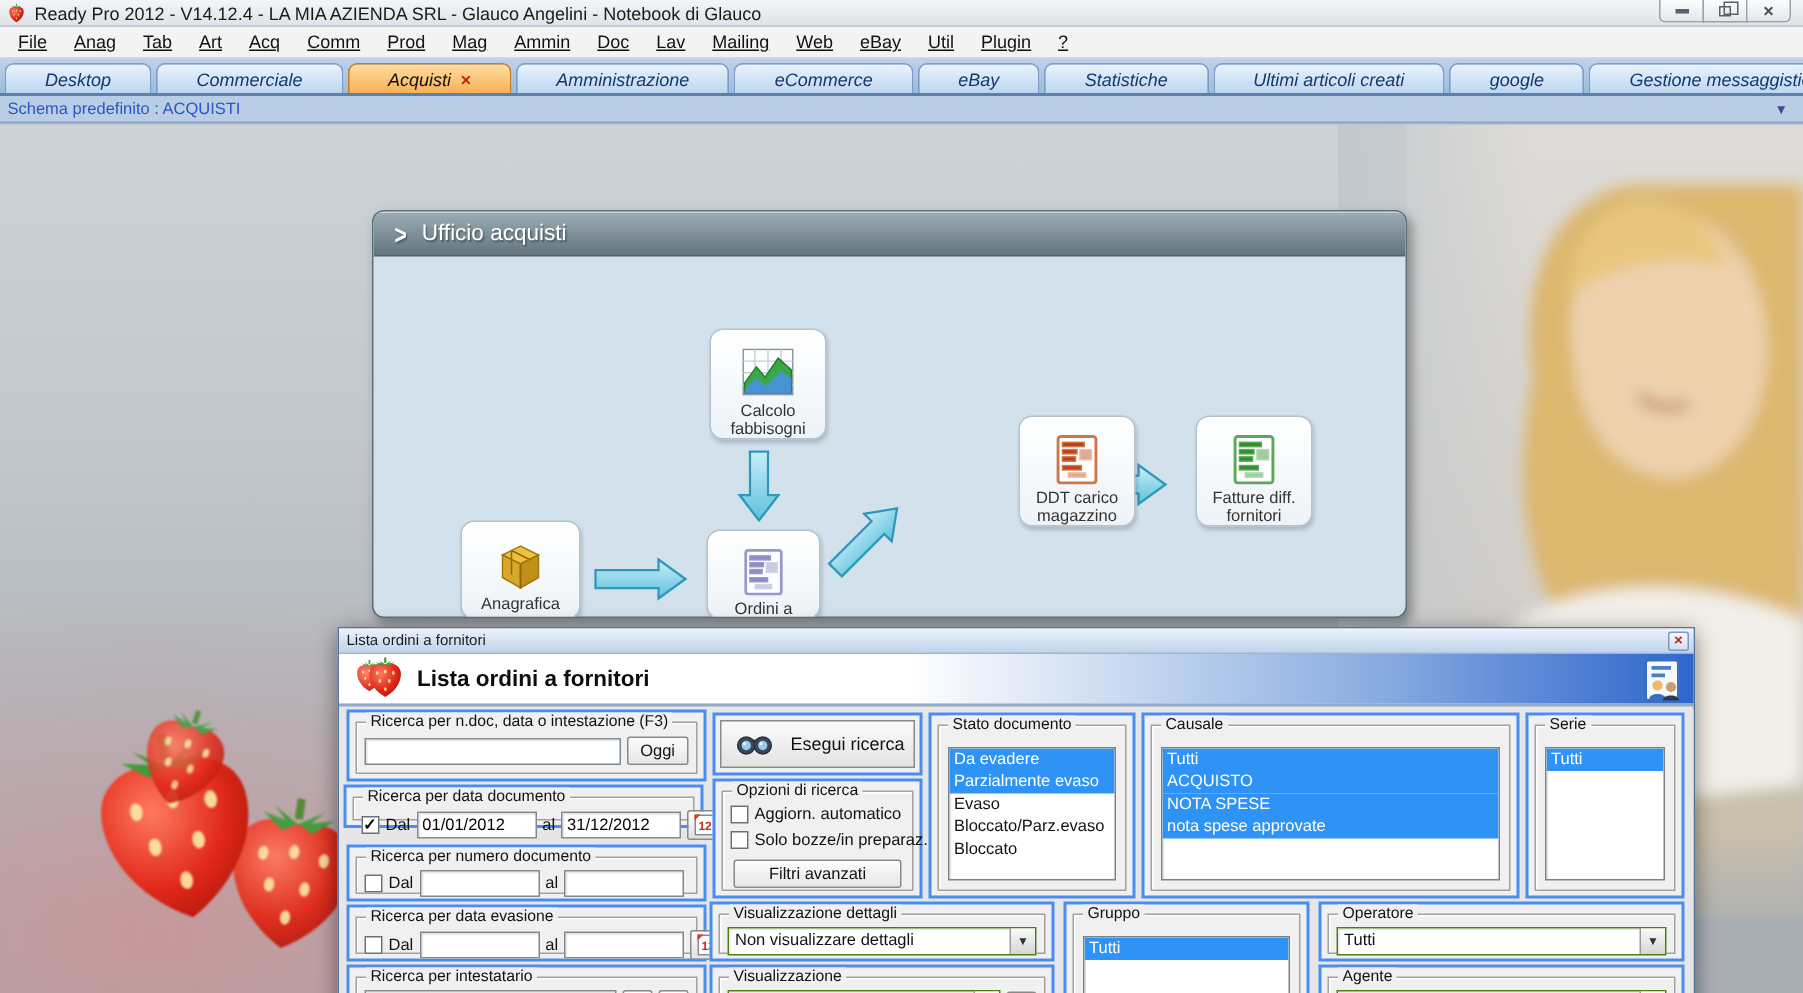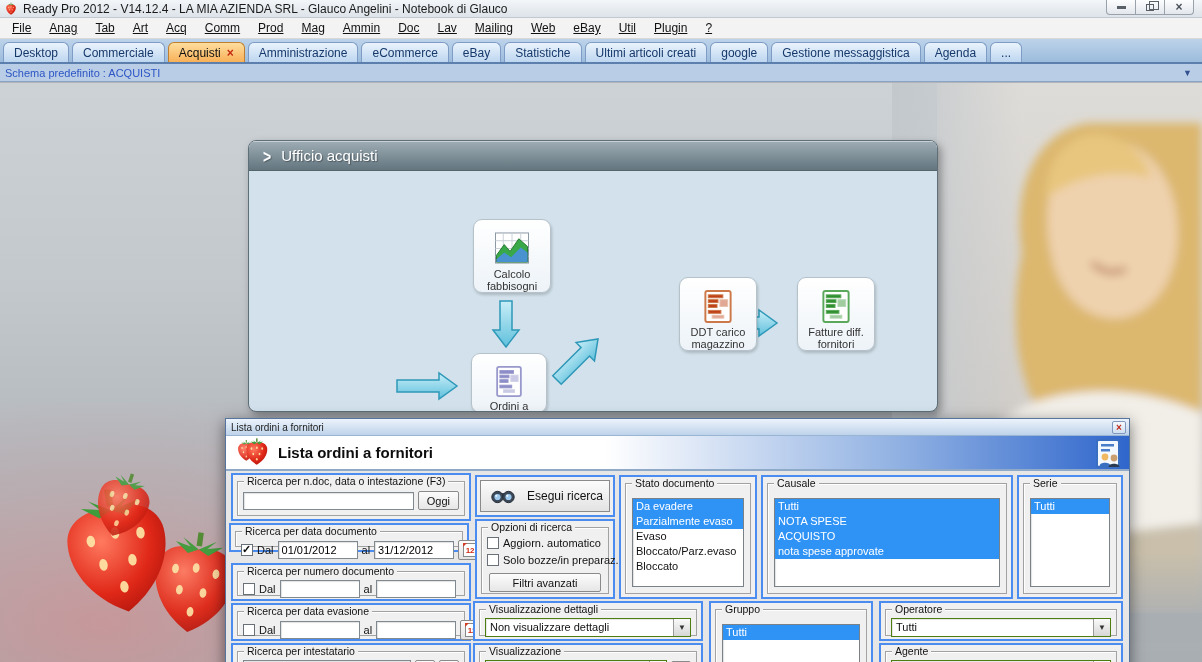--- a/index.html
+++ b/index.html
@@ -16,22 +16,22 @@
   .win-btn:last-child { border-radius:0 0 4px 0; }
   .g-min { width:9px; height:3px; background:#5a6068; }
   .g-restore { width:8px; height:7px; border:1px solid #5a6068; position:relative; background:transparent; }
   .g-restore:before { content:""; position:absolute; left:2px; top:-4px; width:8px; height:7px; border:1px solid #5a6068; }
   .g-close { color:#4a5058; font-size:12px; font-weight:bold; line-height:10px; }
 
   .menubar { height:21px; background:#f3f3f3; border-bottom:1px solid #d8d8d8; display:flex; align-items:center; padding-left:3px; }
   .menu-item { font-size:12px; color:#111; padding:2px 9px; cursor:default;text-decoration:underline; }
 
   .tabbar { height:25px; background:linear-gradient(#bdd3ea,#9cbcdc); display:flex; align-items:flex-end; padding:3px 0 0 3px; border-bottom:2px solid #5d7fae; }
-  .tab { height:20px; display:flex; align-items:center; gap:6px; padding:0 10px; margin-right:3px; font-size:12px; color:#16396b;
-    background:linear-gradient(#eaf3fc,#bdd6f0); border:1px solid #7e9cc6; border-bottom:none; border-radius:6px 6px 0 0; white-space:nowrap; }
+  .tab { height:20px; display:flex; align-items:center; gap:6px; padding:0 26px; margin-right:3px; font-size:12px; color:#16396b;
+    background:linear-gradient(#eaf3fc,#bdd6f0); border:1px solid #7e9cc6; border-bottom:none; border-radius:6px 6px 0 0; white-space:nowrap;font-style:italic; }
   .tab.active { background:linear-gradient(#fede9e,#f8b058); border-color:#c08030; color:#101010;margin-top:13px; }
   .tab-close { color:#c42810; font-weight:bold; font-size:12px; line-height:10px; }
 
   .schemabar { height:18px; background:#b9cee6; border-bottom:1px solid #8aa4c6; display:flex; align-items:center; padding-left:5px; position:relative; }
   .schemabar .txt { font-size:11px; color:#2d55c5; }
   .schema-arrow { position:absolute; right:10px; font-size:9px; color:#33508f; }
 
   
   .desktop { position:absolute; left:0; right:0; top:83px; bottom:0; overflow:hidden;
     background:linear-gradient(180deg,#cdd2d7 0%,#c3c8cd 35%,#b3b8bd 65%,#a9aeb3 100%); }
@@ -325,20 +325,29 @@
       <div class="card" style="left:224px; top:47px; width:78px; height:74px;">
         <svg width="36" height="34" viewBox="0 0 36 34">
           <rect x="1" y="1" width="34" height="31" fill="#fff" stroke="#8a96a2"></rect>
           <path d="M1 9 h34 M1 17 h34 M1 25 h34 M9 1 v31 M18 1 v31 M27 1 v31" stroke="#c8d0d8" stroke-width="1"></path>
           <path d="M2 24 L10 13 L16 20 L25 7 L34 15 V31 H2 Z" fill="#38a848" stroke="#247a30" stroke-width="1"></path>
           <path d="M2 28 L10 21 L17 26 L27 16 L34 21 V31 H2 Z" fill="#4a90d8" opacity="0.95"></path>
         </svg>
         <span class="lbl">Calcolo fabbisogni</span>
       </div>
 
+      <div class="card" style="left:58px; top:175px; width:80px; height:66px;">
+        <svg width="38" height="34" viewBox="0 0 38 34">
+          <polygon points="7,10 19,4 31,10 19,16" fill="#eec040" stroke="#a07810"></polygon>
+          <polygon points="7,10 19,16 19,32 7,25" fill="#d8a828" stroke="#a07810"></polygon>
+          <polygon points="31,10 19,16 19,32 31,25" fill="#c09018" stroke="#a07810"></polygon>
+          <path d="M13 7 l12 6 M19 16 v16 M13 7 v16" stroke="#8a6808" stroke-width="1" fill="none"></path>
+        </svg>
+        <span class="lbl">Anagrafica</span>
+      </div>
 
       <div class="card" style="left:222px; top:181px; width:76px; height:60px;">
         <svg width="32" height="36" viewBox="0 0 32 34">
           <use href="#docicon" fill="#8c8cc8" stroke="#9898cc"></use>
         </svg>
         <span class="lbl">Ordini a</span>
       </div>
 
       <div class="card" style="left:386px; top:105px; width:78px; height:74px;margin-left:44px;">
         <svg width="32" height="36" viewBox="0 0 32 34">
@@ -527,22 +536,22 @@
             </div>
         </div>
       </div>
 
       <div class="bp" style="left:535px; top:2px; width:252px; height:124px;">
         <div class="grp">
           <span class="grp-label">Causale</span>
           <div class="listwrap">
 
           <div class="lb-item selected">Tutti</div>
+              <div class="lb-item selected">ACQUISTO</div>
               <div class="lb-item selected">NOTA SPESE</div>
-              <div class="lb-item selected">ACQUISTO</div>
               <div class="lb-item selected">nota spese approvate</div>
             </div>
         </div>
       </div>
 
       <div class="bp" style="left:791px; top:2px; width:106px; height:124px;">
         <div class="grp">
           <span class="grp-label">Serie</span>
           <div class="listwrap">
 

